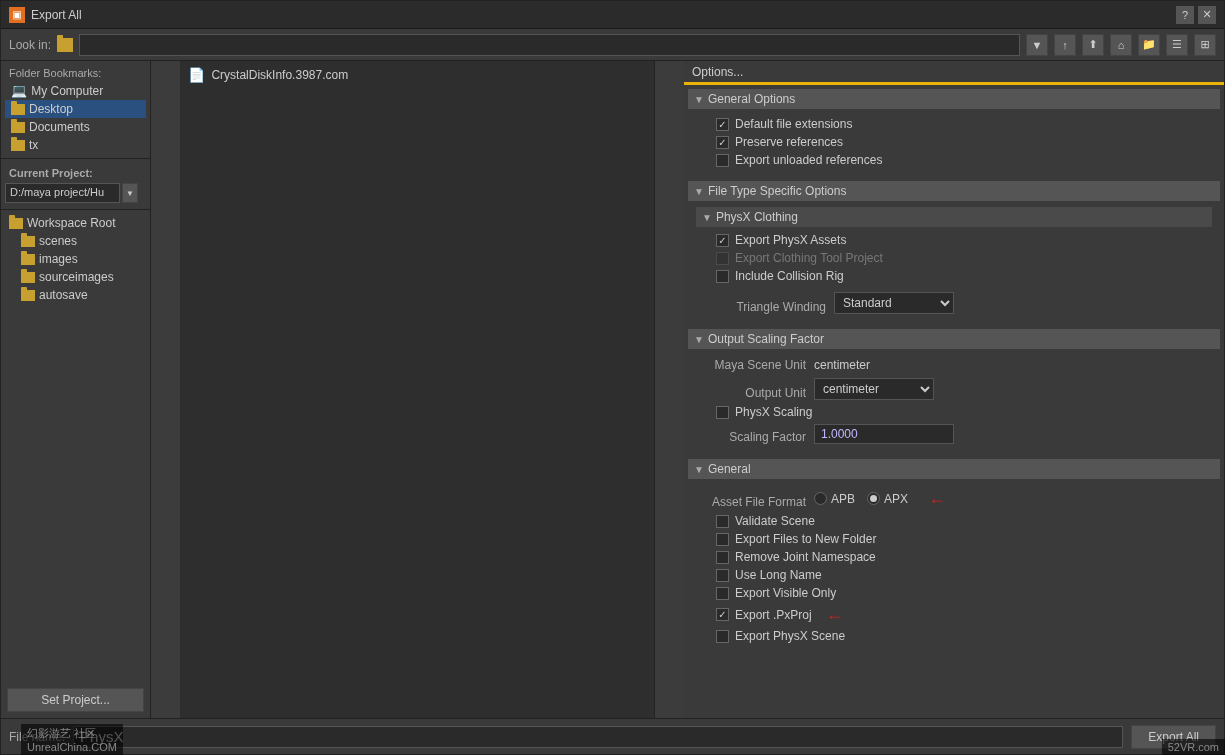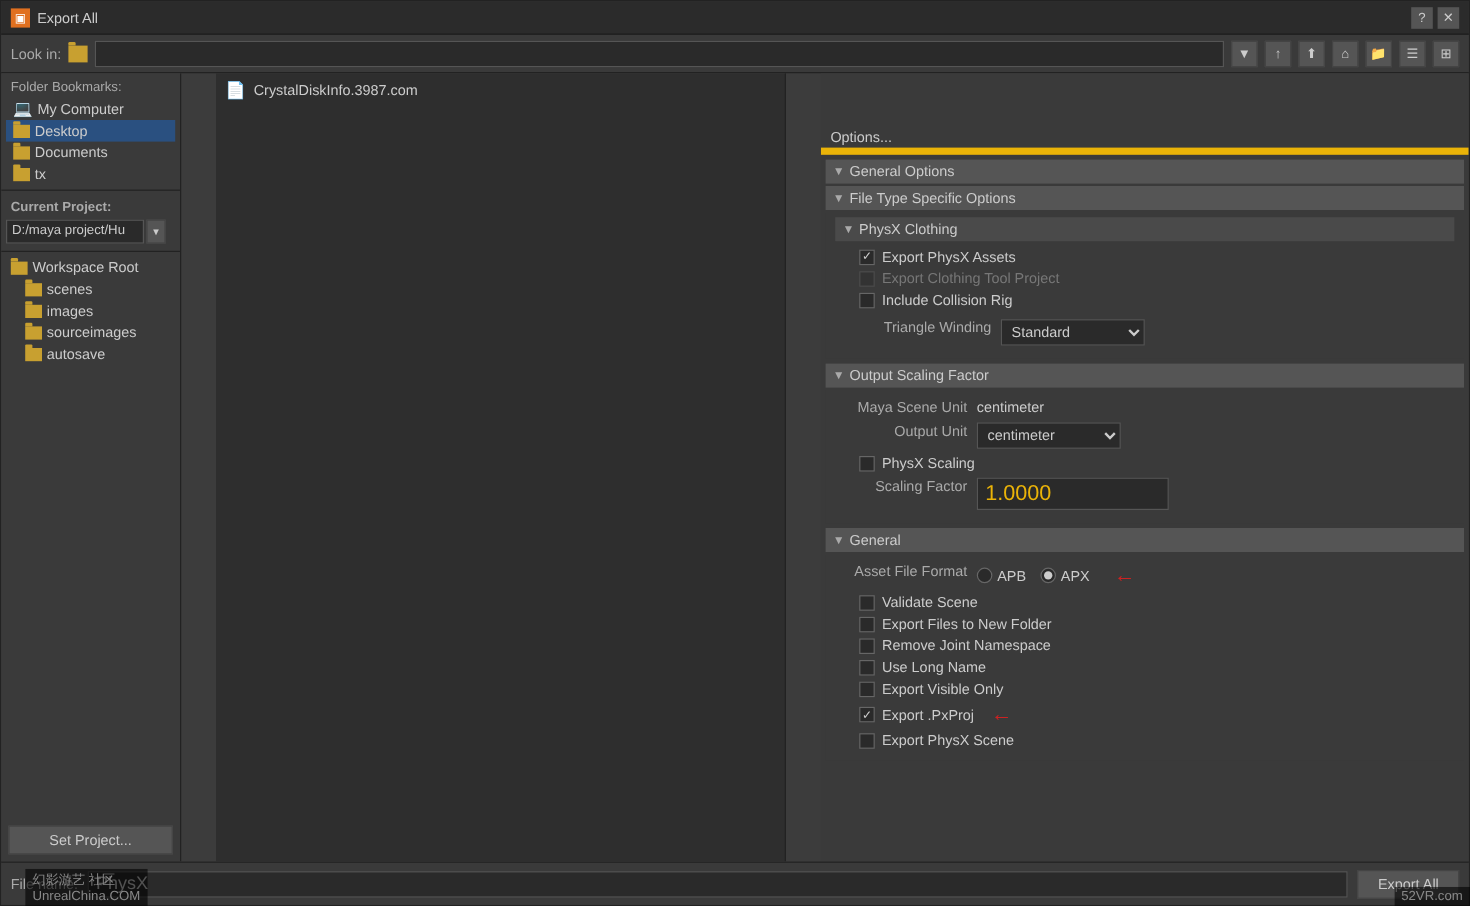--- a/index.html
+++ b/index.html
@@ -200,23 +200,23 @@
       width: 540px;
       background: #3a3a3a;
       display: flex;
       flex-direction: column;
       overflow: hidden;
     }
     .options-header {
       padding: 4px 8px;
       color: #ccc;
       font-size: 12px;
-      border-bottom: 6px solid #eab308;
+      border-bottom: 3px solid #eab308;
       height: 24px;
-      display: flex; align-items: center; margin-top: 44px;
+      display: flex; align-items: center;
     }
     .options-scroll {
       flex: 1;
       overflow-y: auto;
       padding: 4px;
     }
     .options-scroll::-webkit-scrollbar { width: 12px; }
     .options-scroll::-webkit-scrollbar-track { background: #2a2a2a; }
     .options-scroll::-webkit-scrollbar-thumb { background: #555; }
 
@@ -260,40 +260,40 @@
     }
     .check-box.disabled {
       opacity: 0.4;
       cursor: default;
     }
     .check-label { color: #ccc; font-size: 12px; }
     .check-label.disabled { color: #777; }
 
     
     .field-row {
-      display: flex; align-items: flex-start; gap: 8px;
+      display: flex; align-items: flex-end; gap: 8px;
       padding: 3px 0;
     }
     .field-label { color: #aaa; font-size: 12px; min-width: 110px; text-align: right; }
     .field-value { color: #ccc; font-size: 12px; }
     .field-select {
       background: #2a2a2a;
       border: 1px solid #555;
       color: #ccc;
       padding: 2px 4px;
       font-size: 12px;
       min-width: 120px;
     }
     .field-input {
       background: #2a2a2a;
       border: 1px solid #555;
-      color: #eab308;
+      color: #c4b5fd;
       padding: 2px 6px;
-      font-size: 18px;
-      width: 160px;
+      font-size: 12px;
+      width: 140px;
     }
 
     
     .radio-group {
       display: flex; align-items: center; gap: 12px;
     }
     .radio-item {
       display: flex; align-items: center; gap: 4px;
     }
     .radio-btn {
@@ -469,20 +469,34 @@
 
     <div class="options-panel">
       <div class="options-header">
         <span>Options...</span>
       </div>
       <div class="options-scroll">
 
         <div class="section-header">
           <span class="section-arrow">▼</span>
           <span class="section-title">General Options</span>
+        </div>
+        <div class="section-content">
+          <div class="check-row">
+            <div class="check-box checked"></div>
+            <span class="check-label">Default file extensions</span>
+          </div>
+          <div class="check-row">
+            <div class="check-box checked"></div>
+            <span class="check-label">Preserve references</span>
+          </div>
+          <div class="check-row">
+            <div class="check-box"></div>
+            <span class="check-label">Export unloaded references</span>
+          </div>
         </div>
 
         <div class="section-header">
           <span class="section-arrow">▼</span>
           <span class="section-title">File Type Specific Options</span>
         </div>
         <div class="section-content">
 
           <div class="section-header" style="background:#4a4a4a;margin-bottom:4px;">
             <span class="section-arrow">▼</span>

